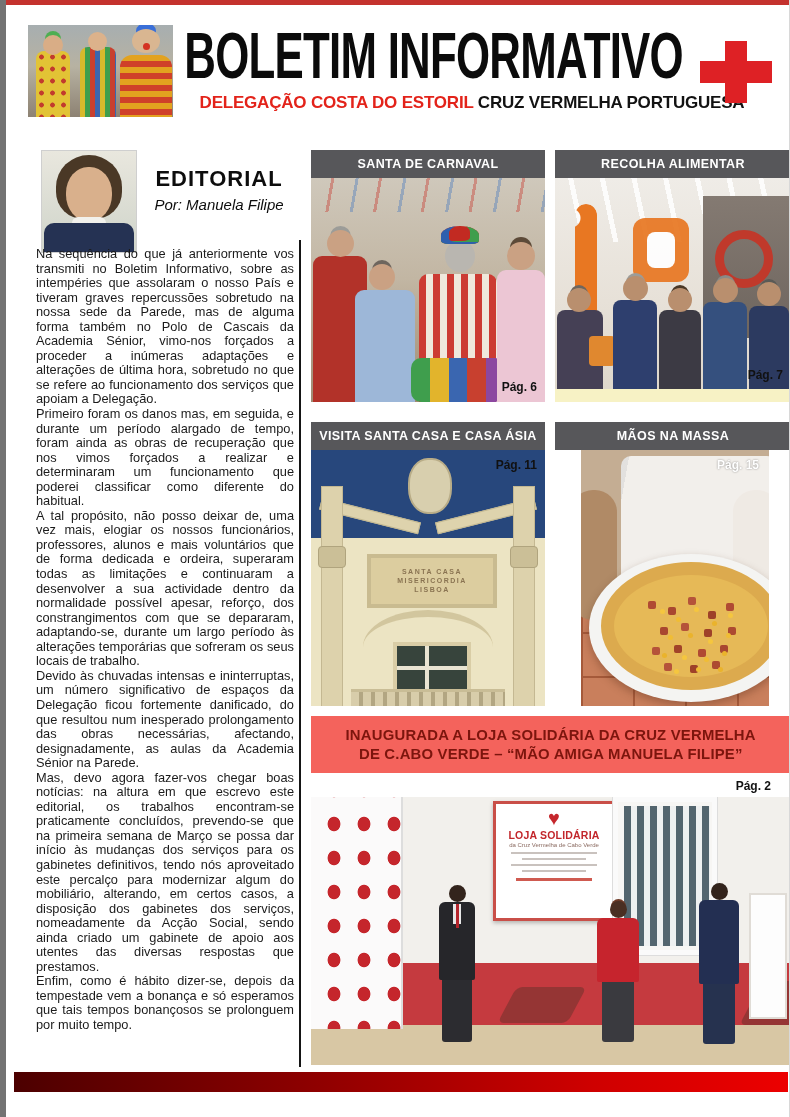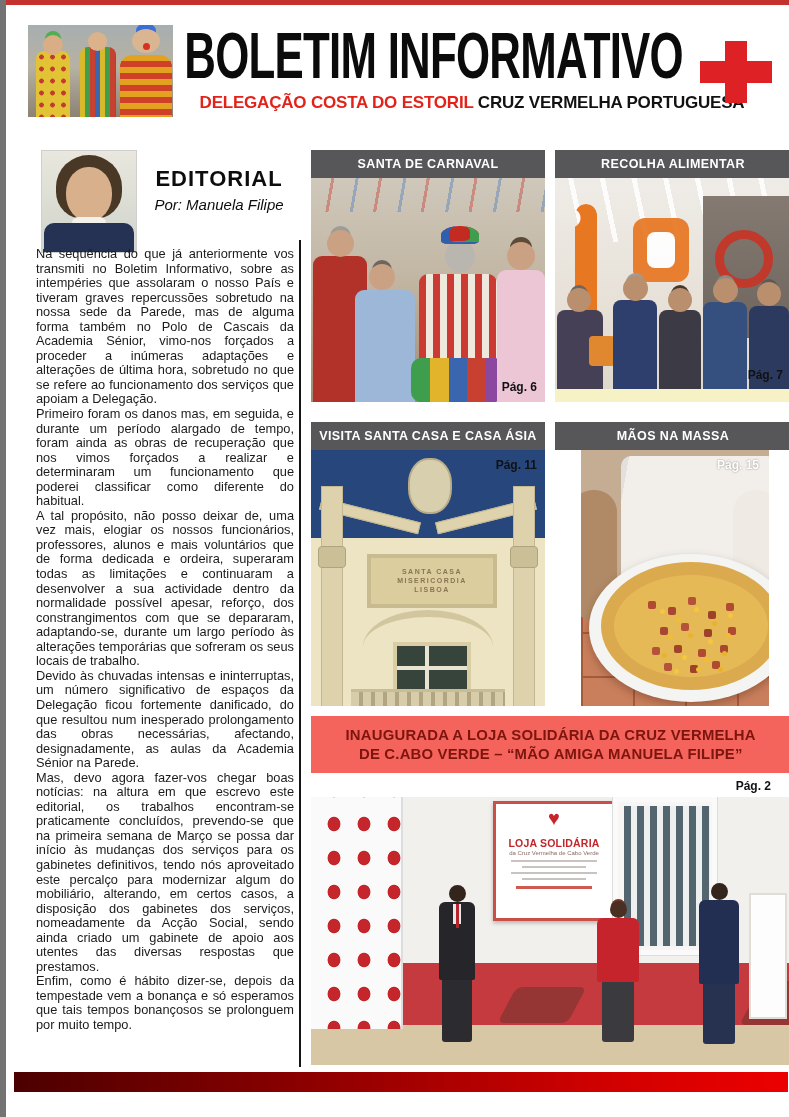--- a/index.html
+++ b/index.html
@@ -136,21 +136,21 @@
   
   .photo-loja{left:305px;top:797px;width:480px;height:268px;background:#f2f0ec;}
   .lj-red{position:absolute;left:0;top:166px;width:100%;height:64px;background:#c53a3f;}
   .lj-ground{position:absolute;left:0;top:228px;width:100%;height:40px;background:#d8c7a4;}
   .lj-shadow{position:absolute;background:rgba(70,45,35,.38);border-radius:6px;transform:skewX(-28deg);}
   .lj-door{position:absolute;left:0;top:0;width:90px;height:232px;background:#fbfafa;border-right:2px solid #ddd;
      background-image:radial-gradient(#c5262c 6px,transparent 6.8px);background-size:30px 34px;background-position:8px 10px;}
   .lj-sign{position:absolute;left:182px;top:4px;width:122px;height:120px;background:#fff;border:3px solid #c94f48;
      box-shadow:0 2px 4px rgba(0,0,0,.25);display:flex;flex-direction:column;align-items:center;padding-top:4px;box-sizing:border-box;}
   .lj-logo{width:26px;height:20px;color:#c5262c;font-size:20px;line-height:20px;text-align:center;}
-  .lj-title{font-size:10.5px;font-weight:bold;color:#c2262b;letter-spacing:0.2px;margin-top:9px;}
+  .lj-title{font-size:10.5px;font-weight:bold;color:#c2262b;letter-spacing:0.2px;margin-top:1px;}
   .lj-sub{font-size:6px;color:#8a6a60;margin-top:1px;}
   .lj-line{width:86px;height:2px;background:#c9c2be;margin-top:4px;}
   .lj-line.short{width:64px;}
   .lj-line.red{background:#cf5a50;width:76px;height:3px;margin-top:6px;}
   .lj-window{position:absolute;left:302px;top:0;width:104px;height:158px;background:#f7f6f4;border:5px solid #fafafa;outline:1px solid #ddd;box-sizing:border-box;}
   .lj-window::before{content:"";position:absolute;left:6px;top:4px;width:86px;height:140px;
      background:repeating-linear-gradient(90deg,#53656e 0 7px,#eef0f0 7px 13px);}
   .lj-door2{position:absolute;right:4px;top:96px;width:34px;height:122px;background:#fdfdfd;border:2px solid #e0dcd6;}
   .lj-person{position:absolute;display:flex;flex-direction:column;align-items:center;}
   .lj-head{width:17px;height:17px;border-radius:50%;background:#33241c;}

